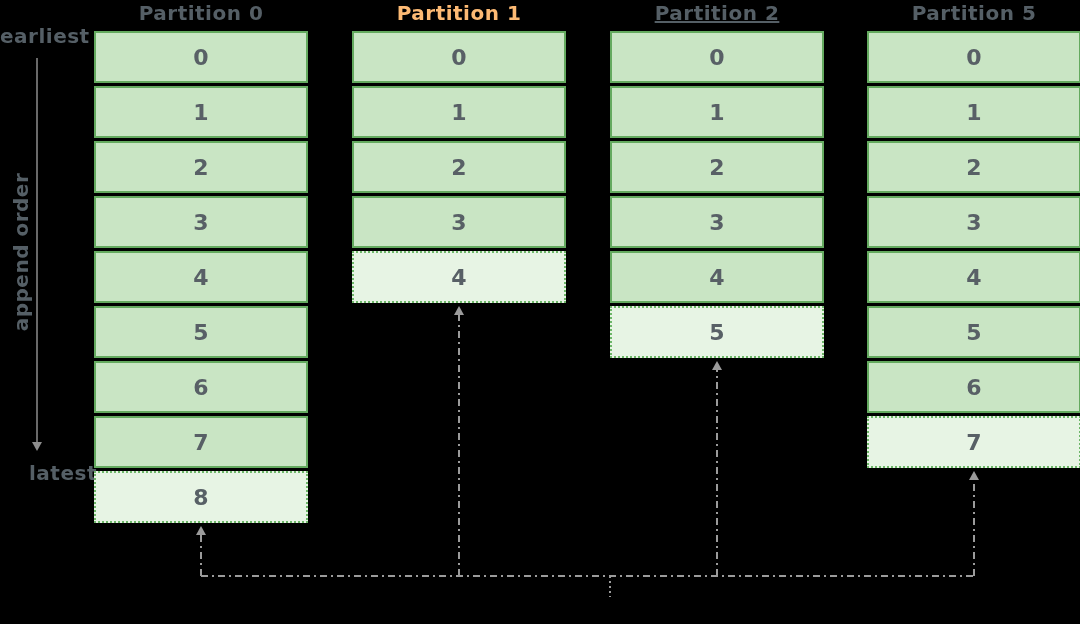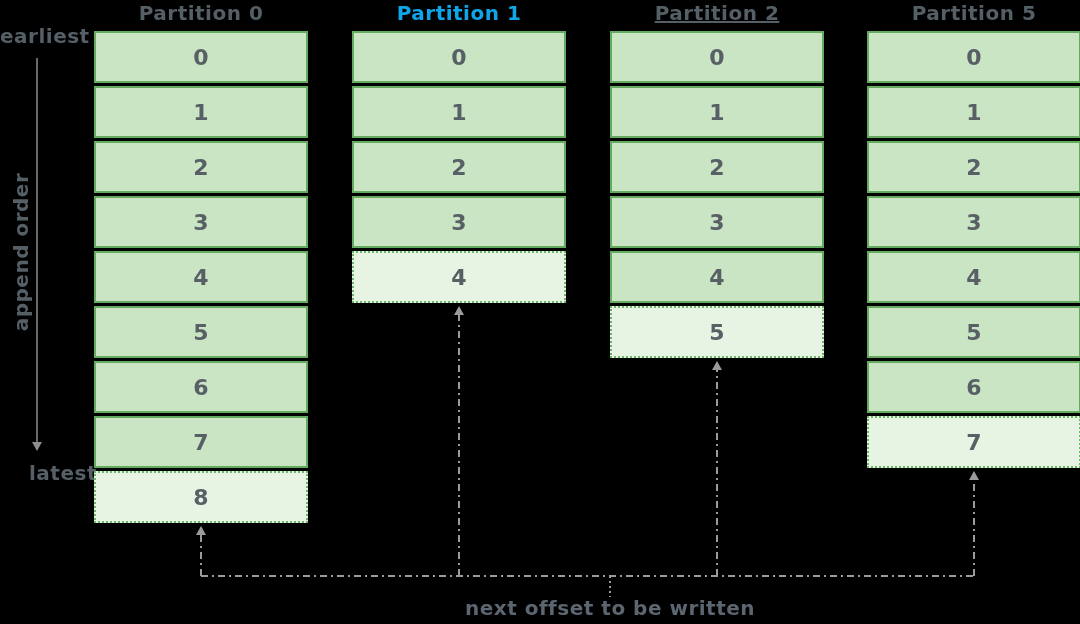--- a/index.html
+++ b/index.html
@@ -94,21 +94,21 @@
           <div class="cell" style="background: rgb(201, 229, 196); border: 2px solid rgb(100, 170, 95); color: rgb(88, 96, 102);">2</div>
           <div class="cell" style="background: rgb(201, 229, 196); border: 2px solid rgb(100, 170, 95); color: rgb(88, 96, 102);">3</div>
           <div class="cell" style="background: rgb(201, 229, 196); border: 2px solid rgb(100, 170, 95); color: rgb(88, 96, 102);">4</div>
           <div class="cell" style="background: rgb(201, 229, 196); border: 2px solid rgb(100, 170, 95); color: rgb(88, 96, 102);">5</div>
           <div class="cell" style="background: rgb(201, 229, 196); border: 2px solid rgb(100, 170, 95); color: rgb(88, 96, 102);">6</div>
           <div class="cell" style="background: rgb(201, 229, 196); border: 2px solid rgb(100, 170, 95); color: rgb(88, 96, 102);">7</div>
           <div class="cell next" style="background: rgb(231, 244, 228); border: 2px dotted rgb(109, 182, 104); color: rgb(88, 96, 102);">8</div>
         </div>
       </div>
       <div class="partition" style="left: 352px;">
-        <div class="ptitle" style="color: #0ea5e9;">Partition 1</div>
+        <div class="ptitle" style="color: #fdba74;">Partition 1</div>
         <div class="cells">
           <div class="cell" style="background: rgb(201, 229, 196); border: 2px solid rgb(100, 170, 95); color: rgb(88, 96, 102);">0</div>
           <div class="cell" style="background: rgb(201, 229, 196); border: 2px solid rgb(100, 170, 95); color: rgb(88, 96, 102);">1</div>
           <div class="cell" style="background: rgb(201, 229, 196); border: 2px solid rgb(100, 170, 95); color: rgb(88, 96, 102);">2</div>
           <div class="cell" style="background: rgb(201, 229, 196); border: 2px solid rgb(100, 170, 95); color: rgb(88, 96, 102);">3</div>
           <div class="cell next" style="background: rgb(231, 244, 228); border: 2px dotted rgb(109, 182, 104); color: rgb(88, 96, 102);">4</div>
         </div>
       </div>
       <div class="partition" style="left: 610px;">
         <div class="ptitle" style="color: rgb(85, 95, 102); text-decoration: underline;">Partition 2</div>
@@ -144,15 +144,14 @@
       <line x1="717" y1="576" x2="717" y2="369" stroke="#9b9b9b" stroke-width="2" stroke-dasharray="7 4 2 4"></line>
       <polygon points="717,361 712,370 722,370" fill="#9b9b9b"></polygon>
       <line x1="974" y1="576" x2="974" y2="479" stroke="#9b9b9b" stroke-width="2" stroke-dasharray="7 4 2 4"></line>
       <polygon points="974,471 969,480 979,480" fill="#9b9b9b"></polygon>
       <line x1="201" y1="576" x2="974" y2="576" stroke="#9b9b9b" stroke-width="2" stroke-dasharray="7 4 2 4"></line>
       <line x1="610" y1="576" x2="610" y2="597" stroke="#9b9b9b" stroke-width="2" stroke-dasharray="2 3"></line>
       <line x1="37" y1="58" x2="37" y2="442" stroke="#8d8d8d" stroke-width="1.5"></line>
       <polygon points="37,451 32,442 42,442" fill="#8d8d8d"></polygon>
     </svg>
 
-  <div id="next-offset-label" style="color: rgb(92, 102, 112);">next offset to be written</div>
 
 </div>
 
 </body></html>

